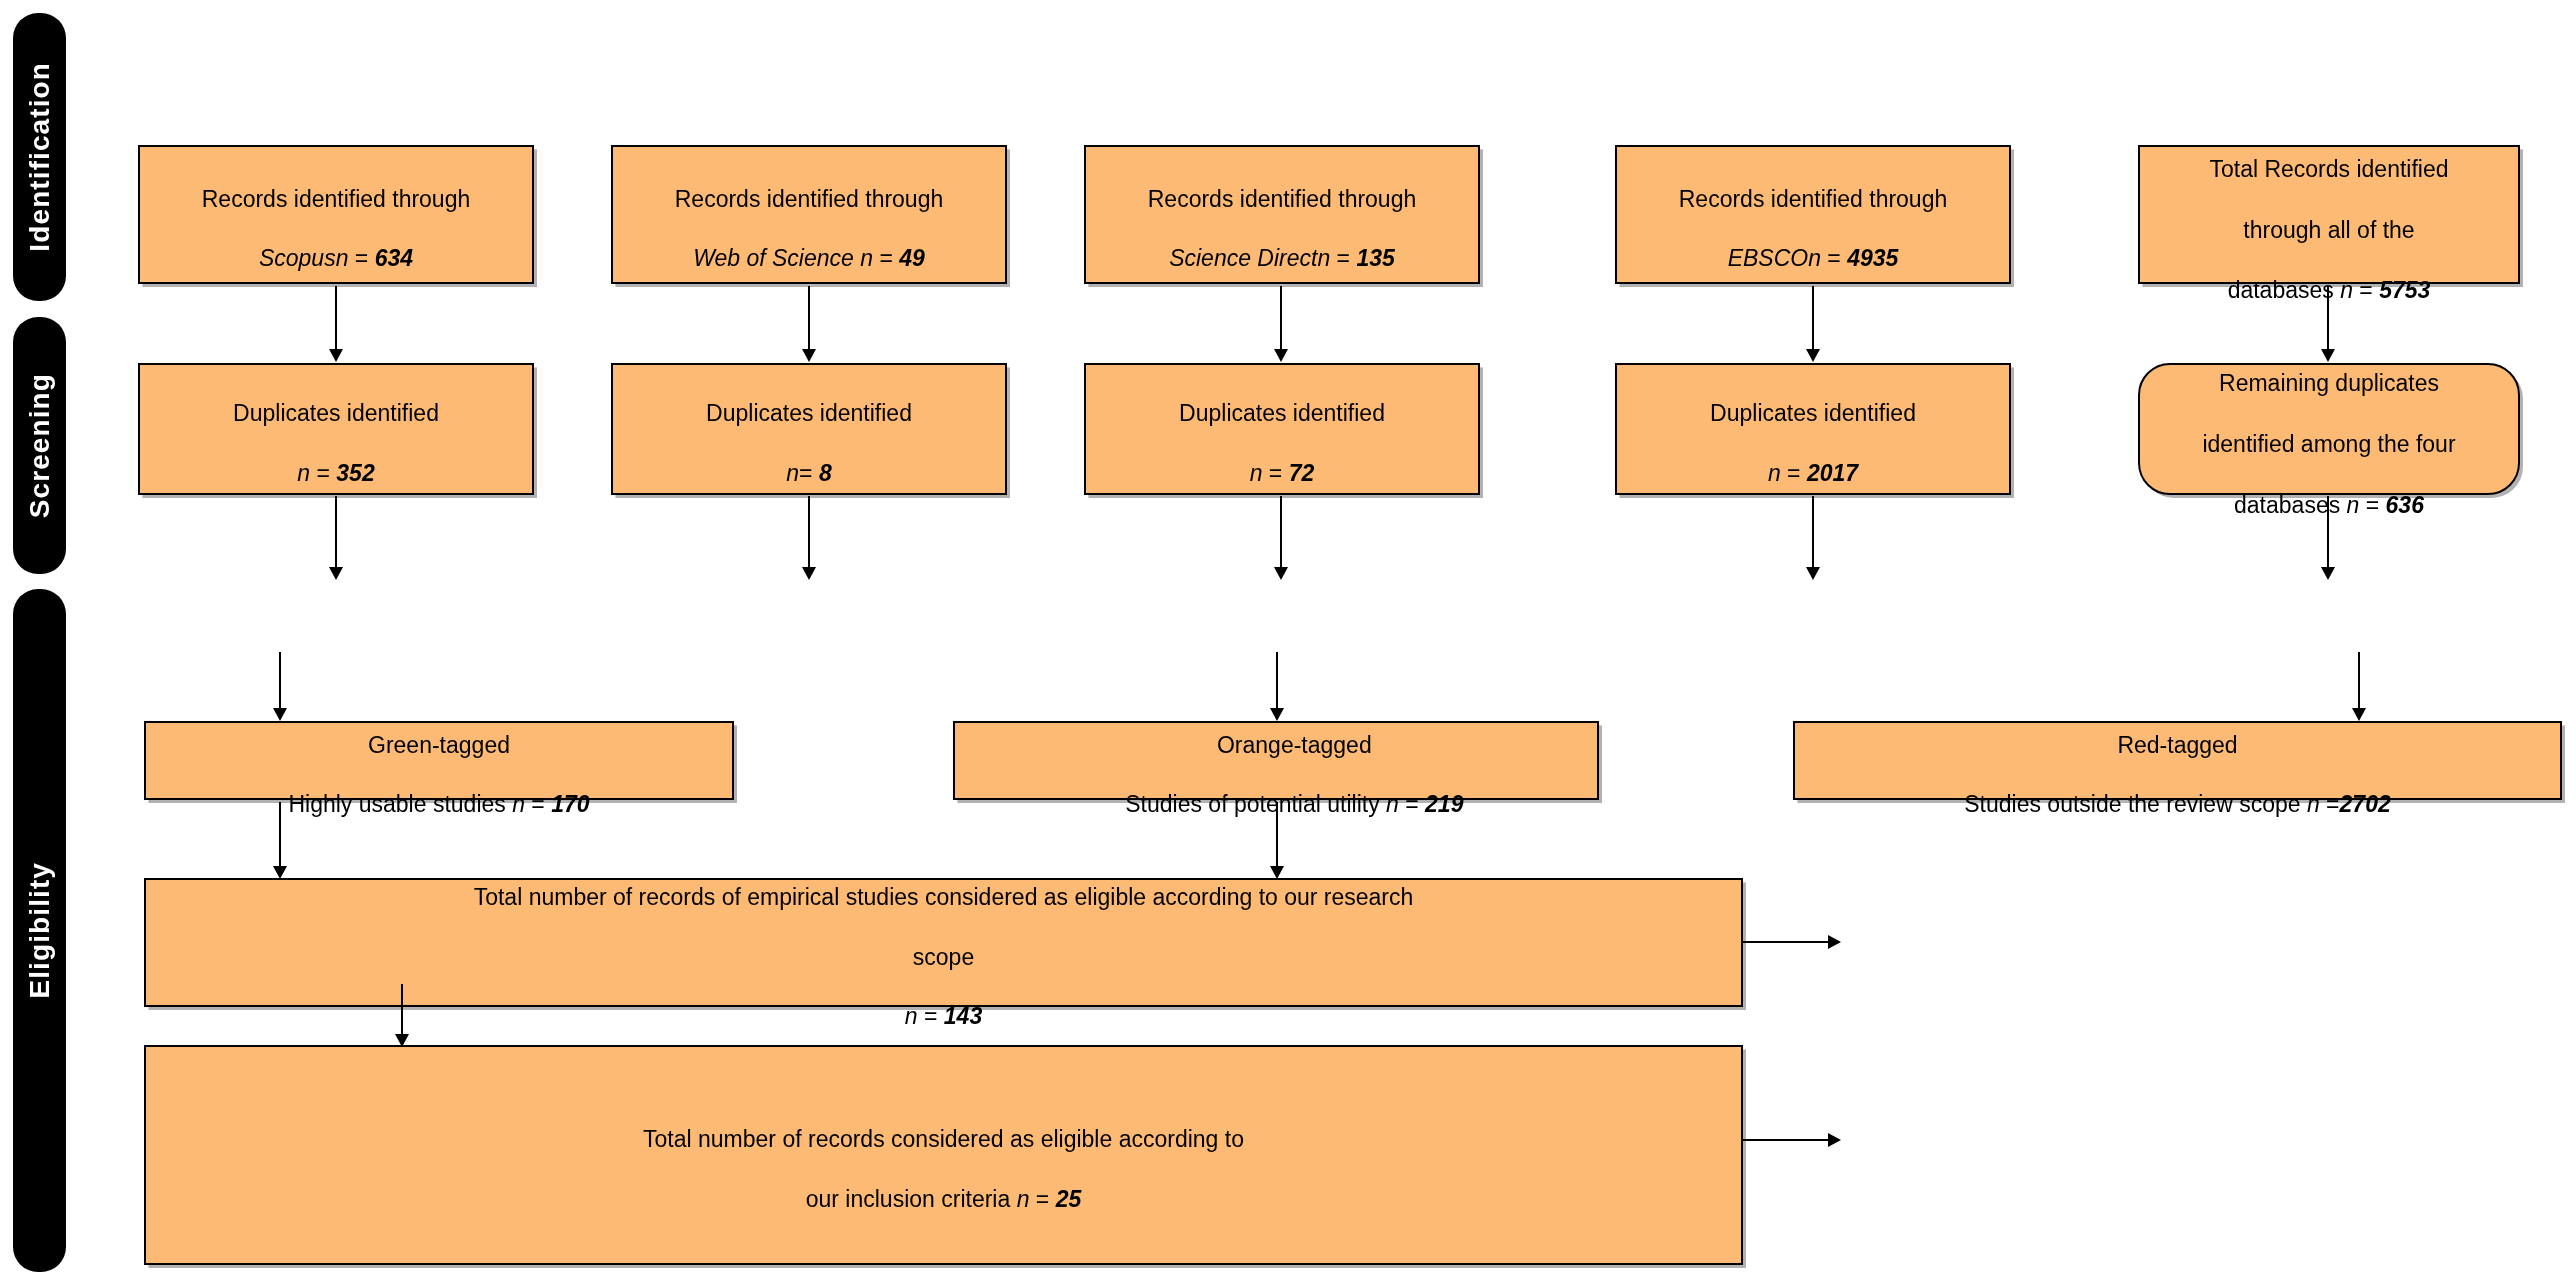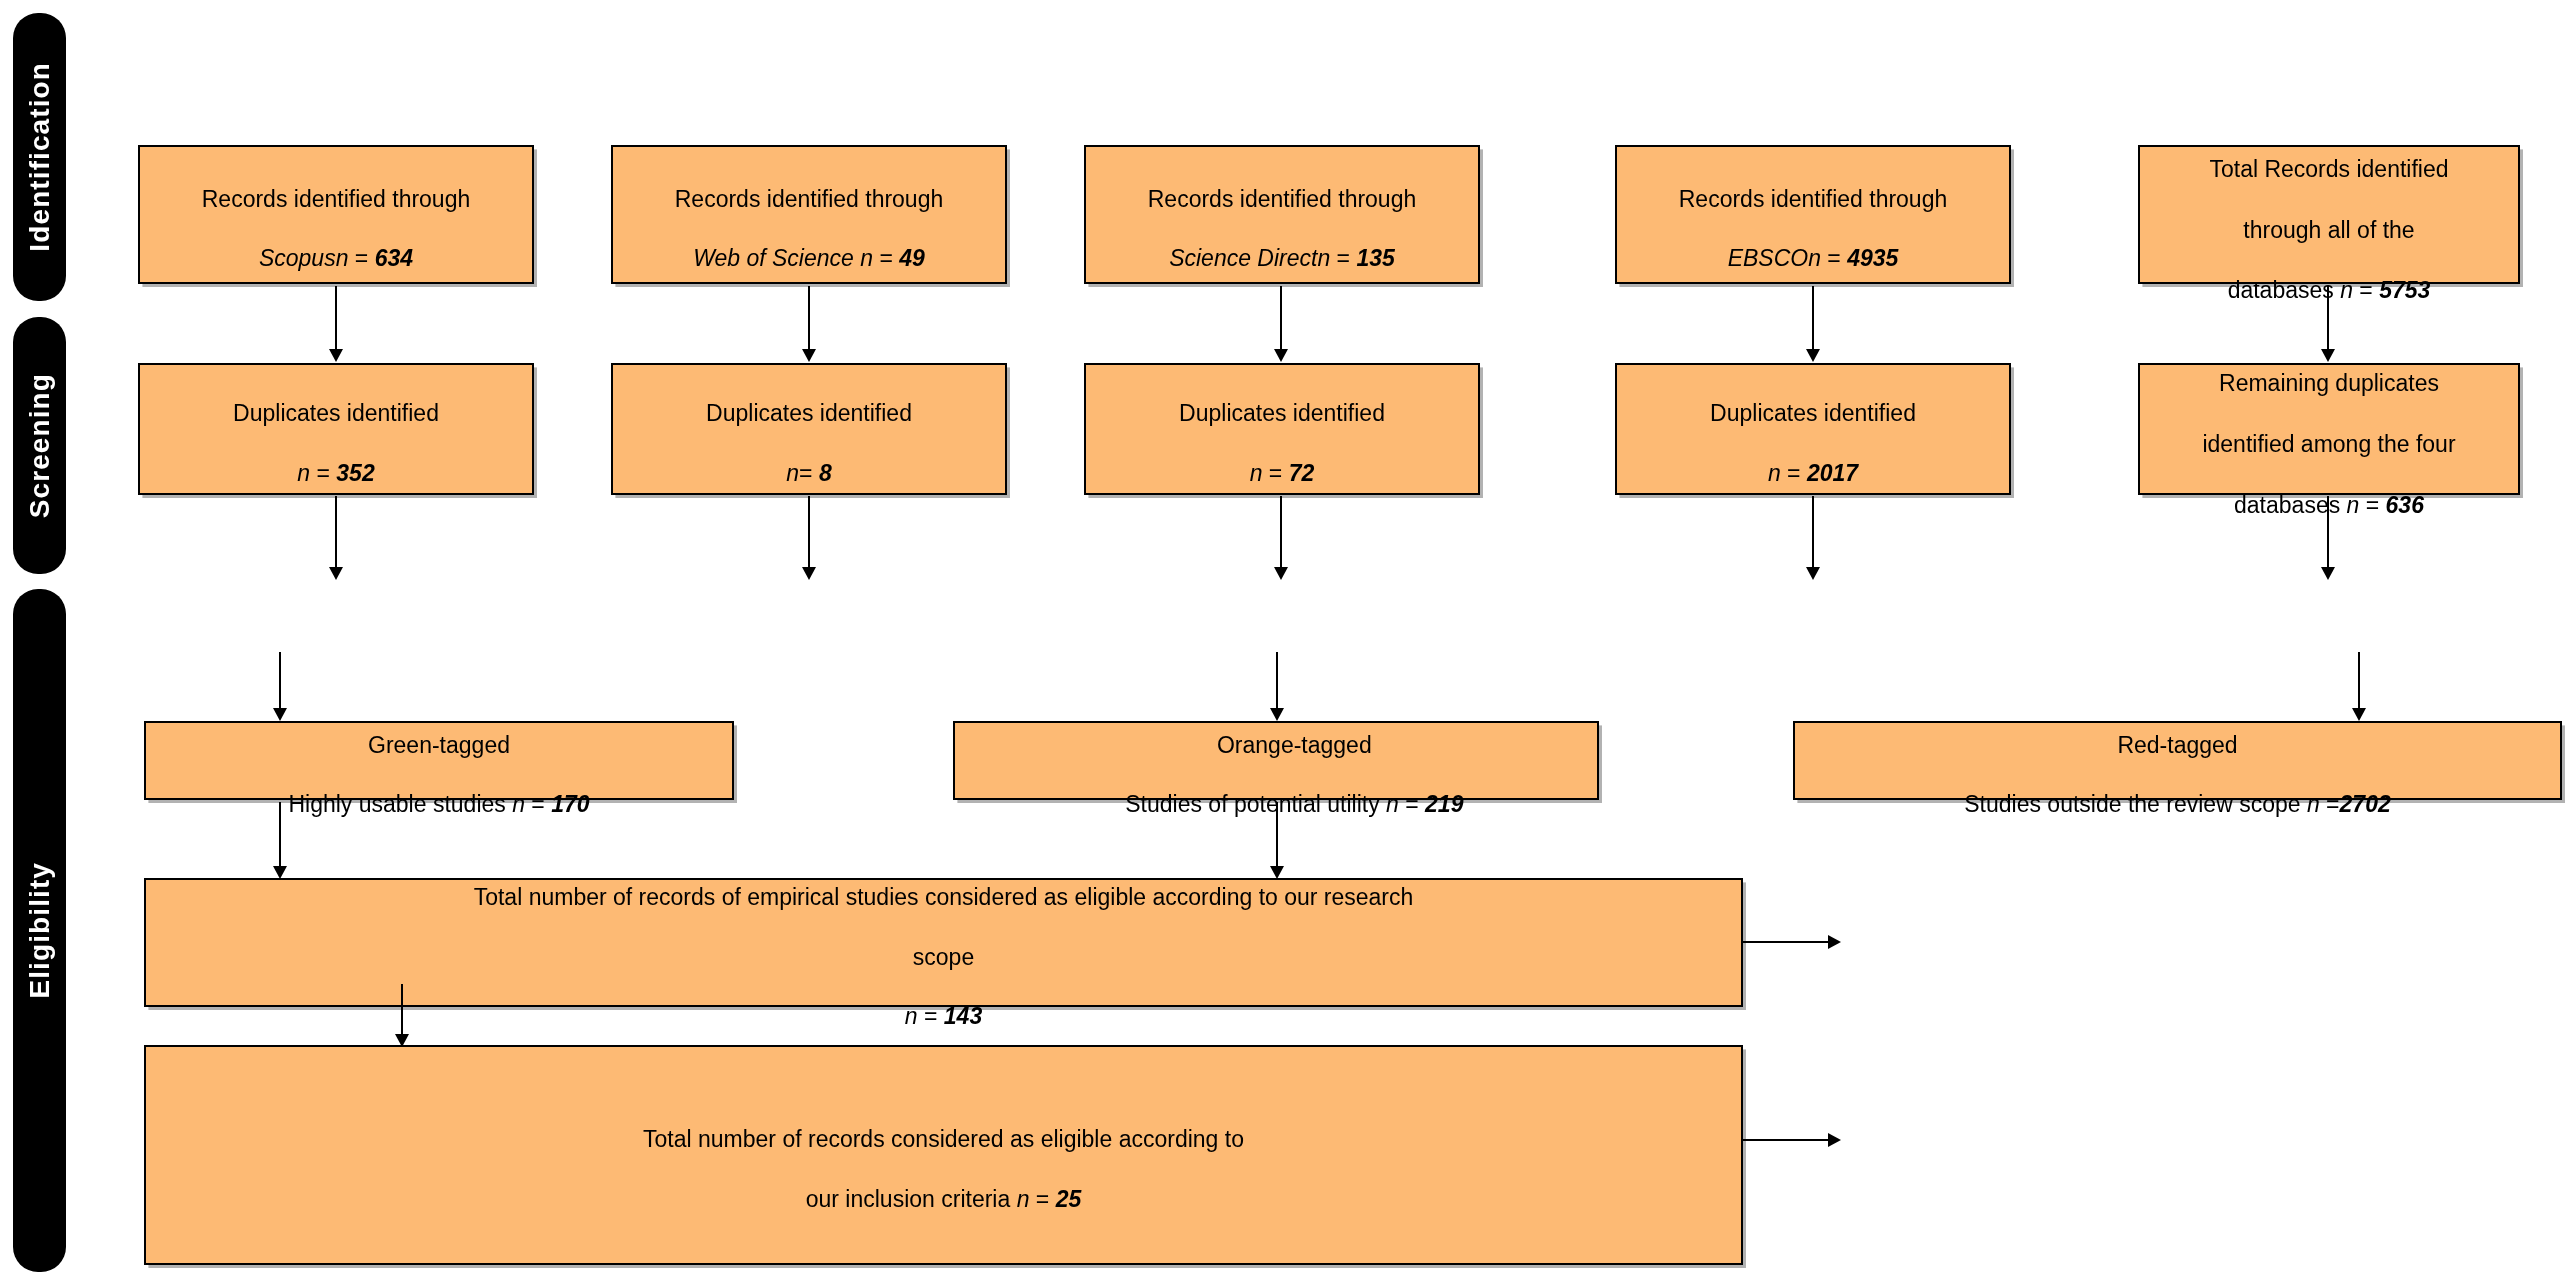--- a/index.html
+++ b/index.html
@@ -181,21 +181,21 @@
     </div>
   </div>
 
   <div class="box" style="left:1615px; top:363px; width:396px; height:132px;">
     <div class="box-text">
       <span>Duplicates identified</span><br>
       <i class="nvar">n</i><span> = </span><b class="num">2017</b>
     </div>
   </div>
 
-  <div class="box tall" style="left:2138px; top:363px; width:382px; height:132px;">
+  <div class="box tall" style="left:2138px; top:363px; width:382px; height:132px;border-radius:32px;">
     <div class="box-text">
       <span>Remaining duplicates</span><br>
       <span>identified among the four</span><br>
       <span>databases </span><i class="nvar">n</i><span> = </span><b class="num">636</b>
     </div>
   </div>
 
   <div class="vline" style="left:335px; top:496px; width:2.2px; height:72px;"></div>
   <div class="arrow-down" style="left:329px; top:567px;"></div>
 

